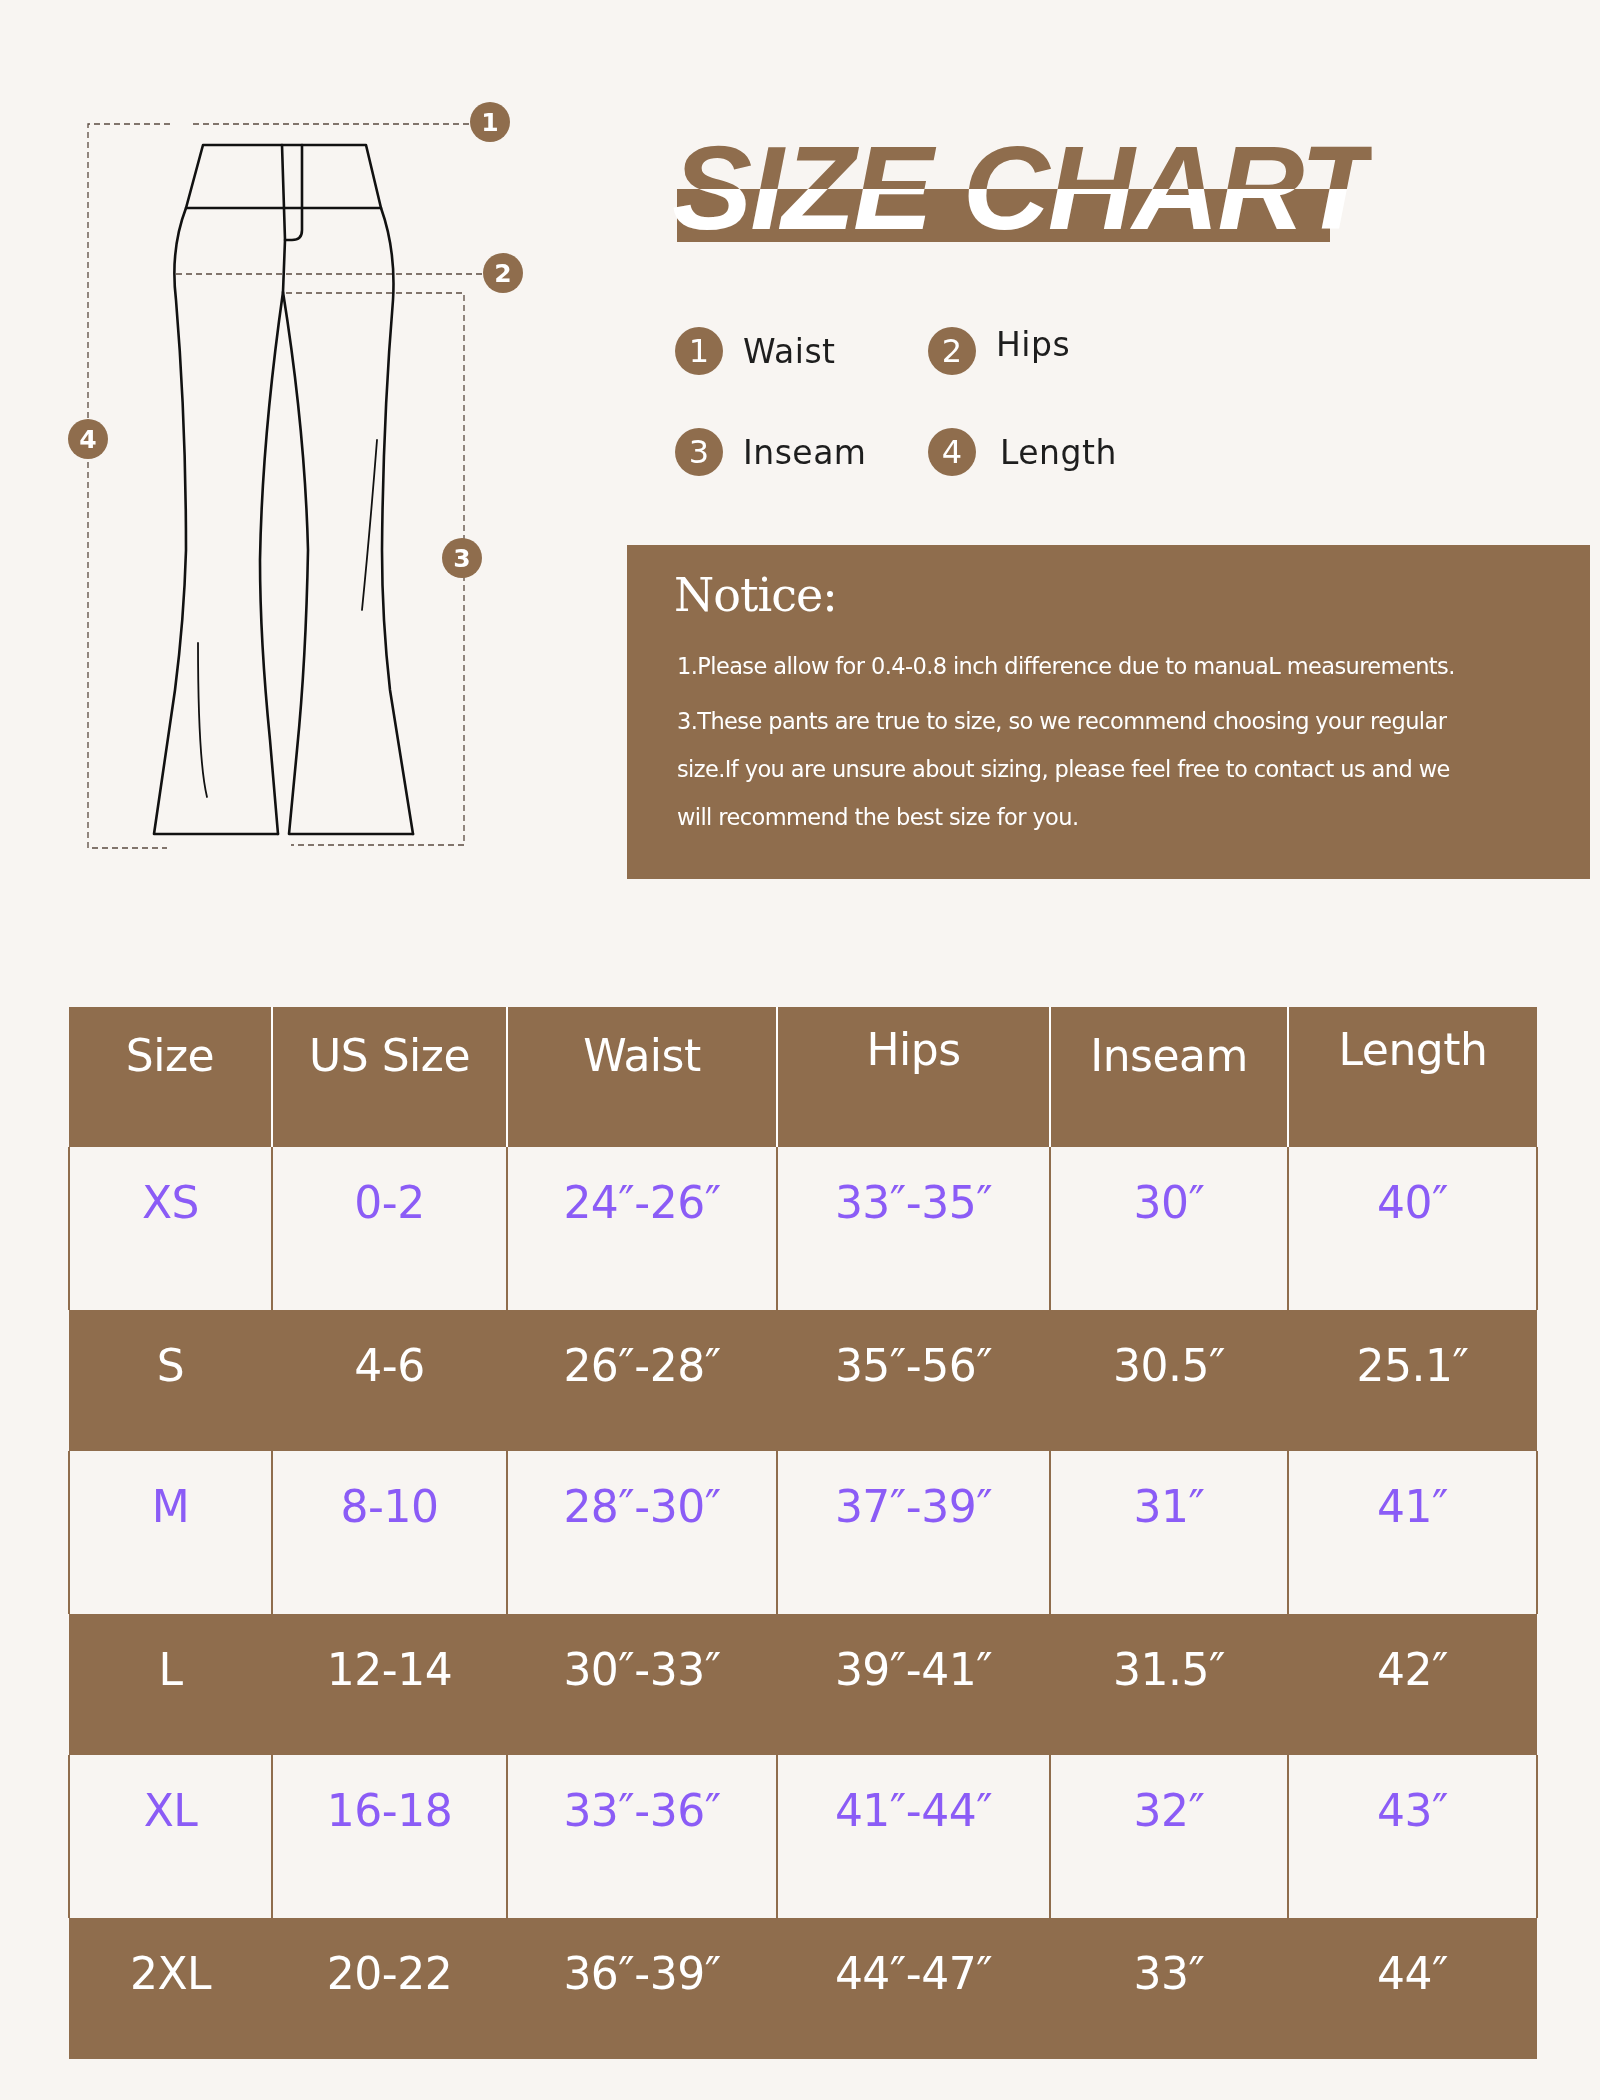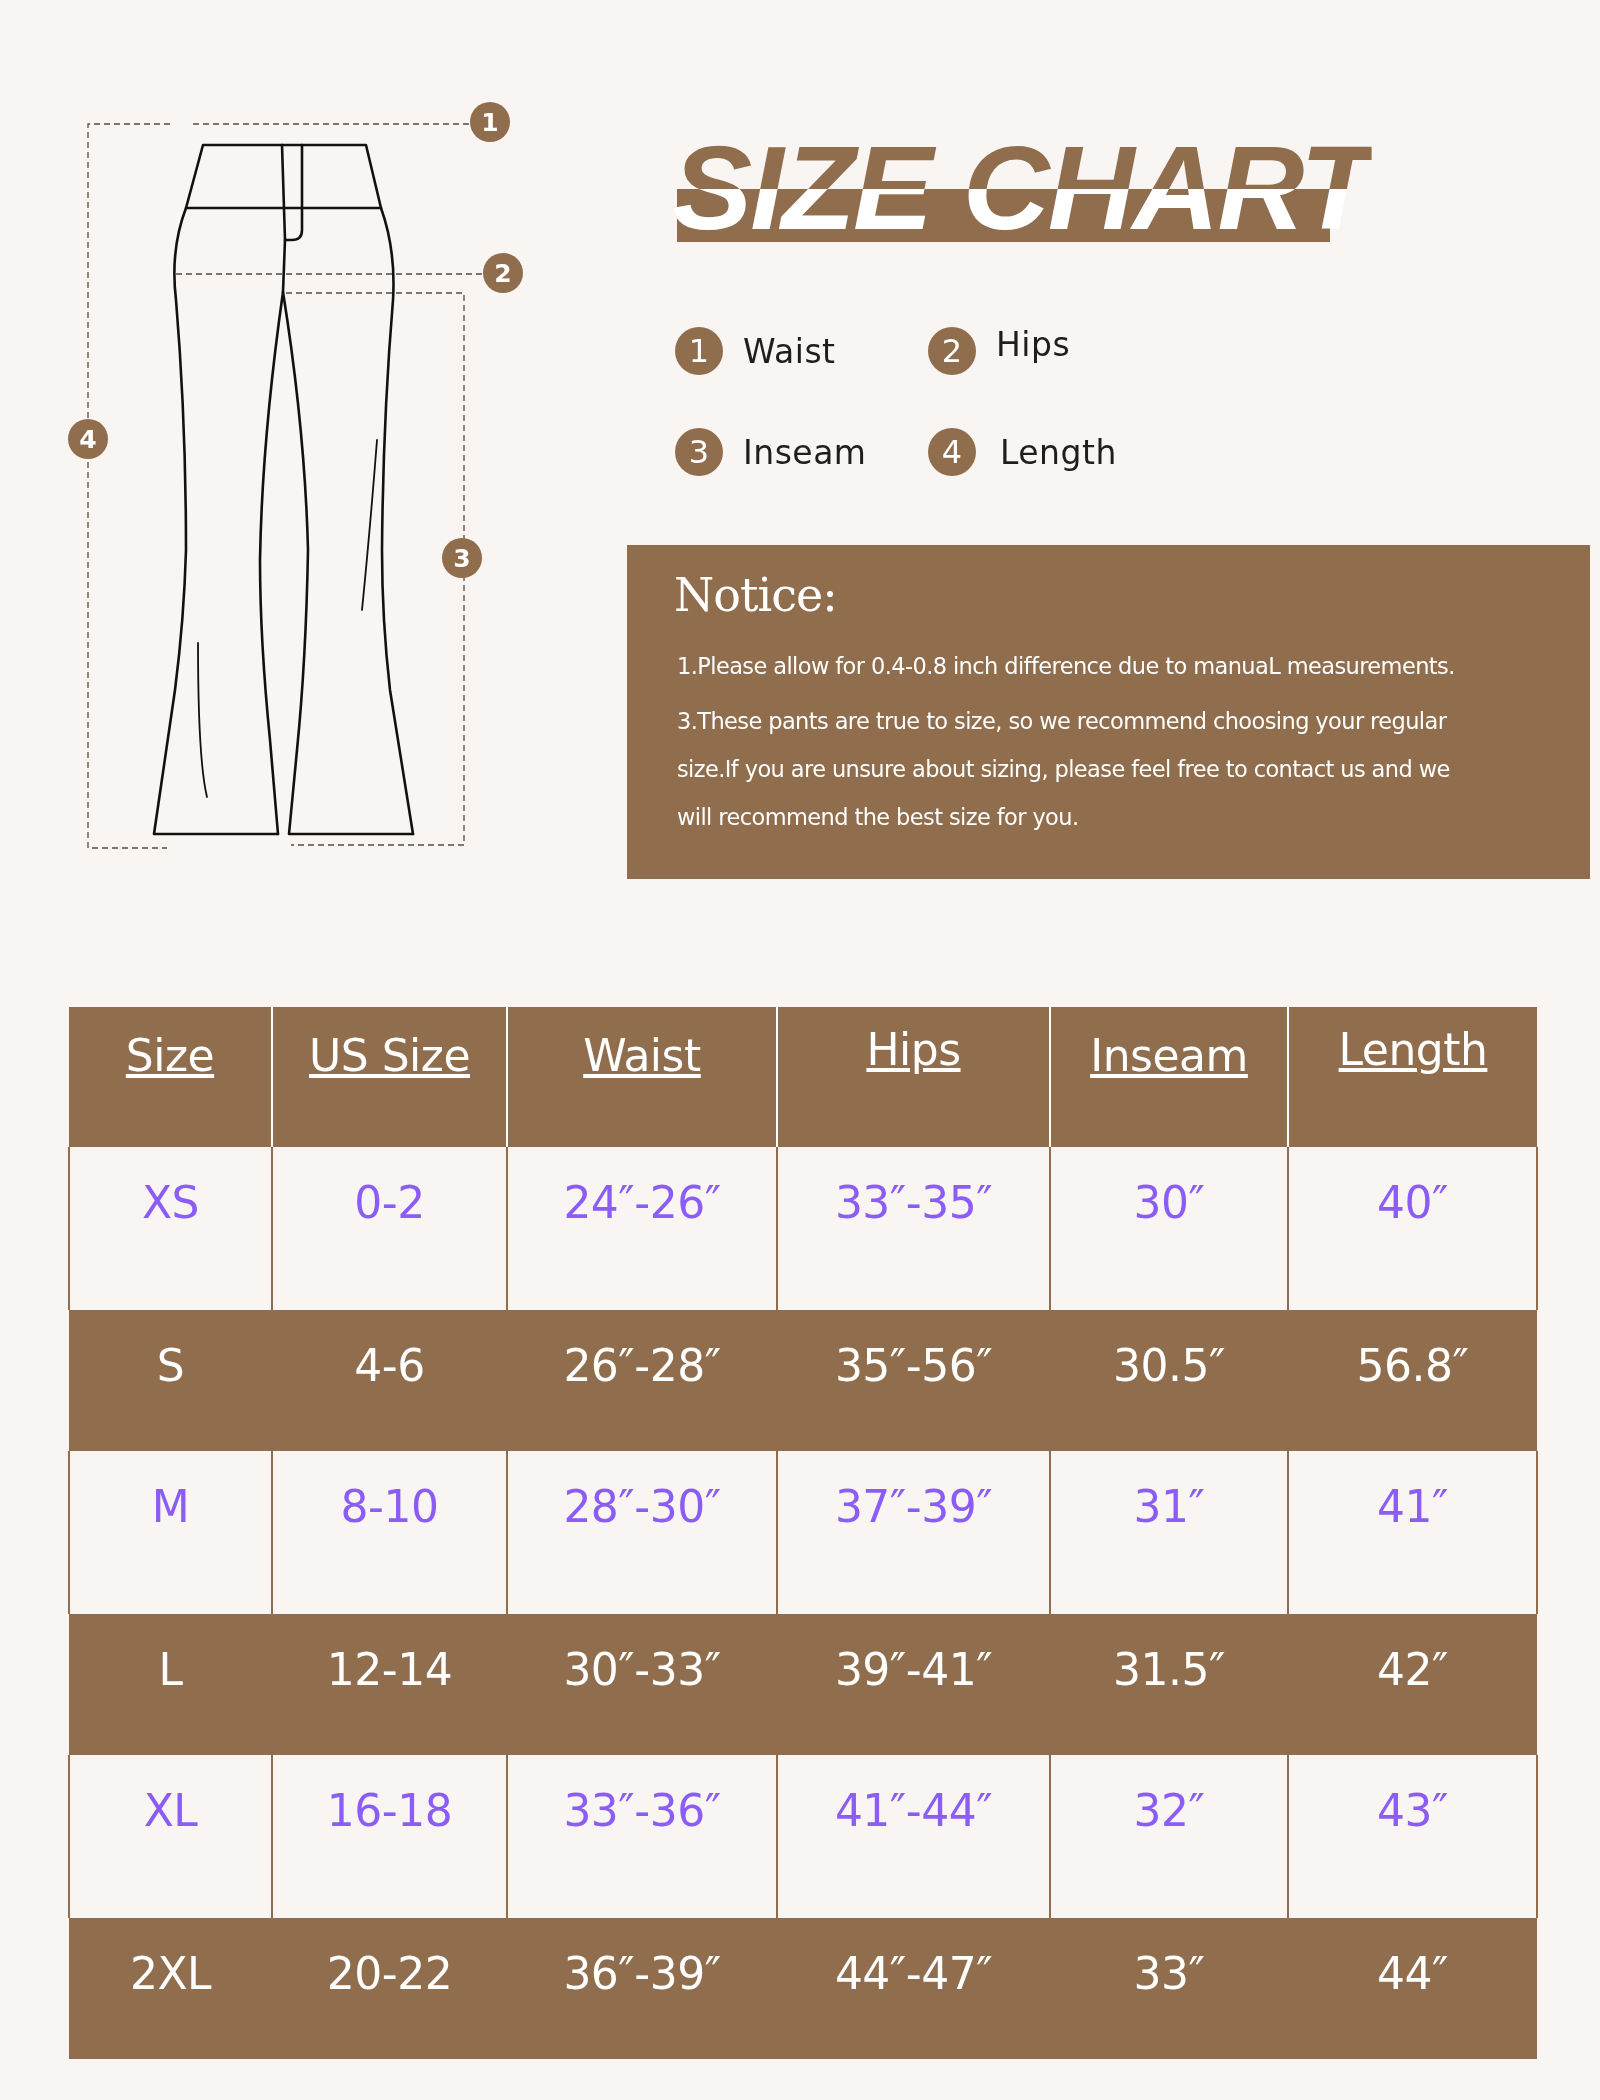--- a/index.html
+++ b/index.html
@@ -71,21 +71,21 @@
   #size-table td, #size-table th {
     padding: 0; text-align: center; vertical-align: top;
     font-family: "DejaVu Sans", sans-serif; font-weight: normal;
     font-size: 44px; letter-spacing: -0.5px;
   }
   #size-table th {
     background: #8F6D4D; color: #FFFFFF; height: 140px;
     border-left: 2px solid #FFFFFF;
   }
   #size-table th:first-child { border-left: none; }
-  #size-table th span { display: block; padding-top: 23px; text-decoration: underline; }
+  #size-table th span { display: block; padding-top: 23px; }
   #size-table th.raise span { padding-top: 17px; }
   #size-table tr.row-light td {
     background: #F8F5F2; color: #8b5cf6; height: 163px;
     border-left: 2px solid #8F6D4D;
   }
   #size-table tr.row-light td:last-child { border-right: 2px solid #8F6D4D; }
   #size-table tr.row-dark td {
     background: #8F6D4D; color: #FFFFFF; height: 141px;
   }
   #size-table td span { display: block; padding-top: 30px; }
@@ -237,21 +237,21 @@
       <td>
           <span>26″-28″</span>
         </td>
       <td>
           <span>35″-56″</span>
         </td>
       <td>
           <span>30.5″</span>
         </td>
       <td>
-          <span>56.8″</span>
+          <span>25.1″</span>
         </td>
     </tr>
     <tr class="row-light">
       <td>
           <span>M</span>
         </td>
       <td>
           <span>8-10</span>
         </td>
       <td>

